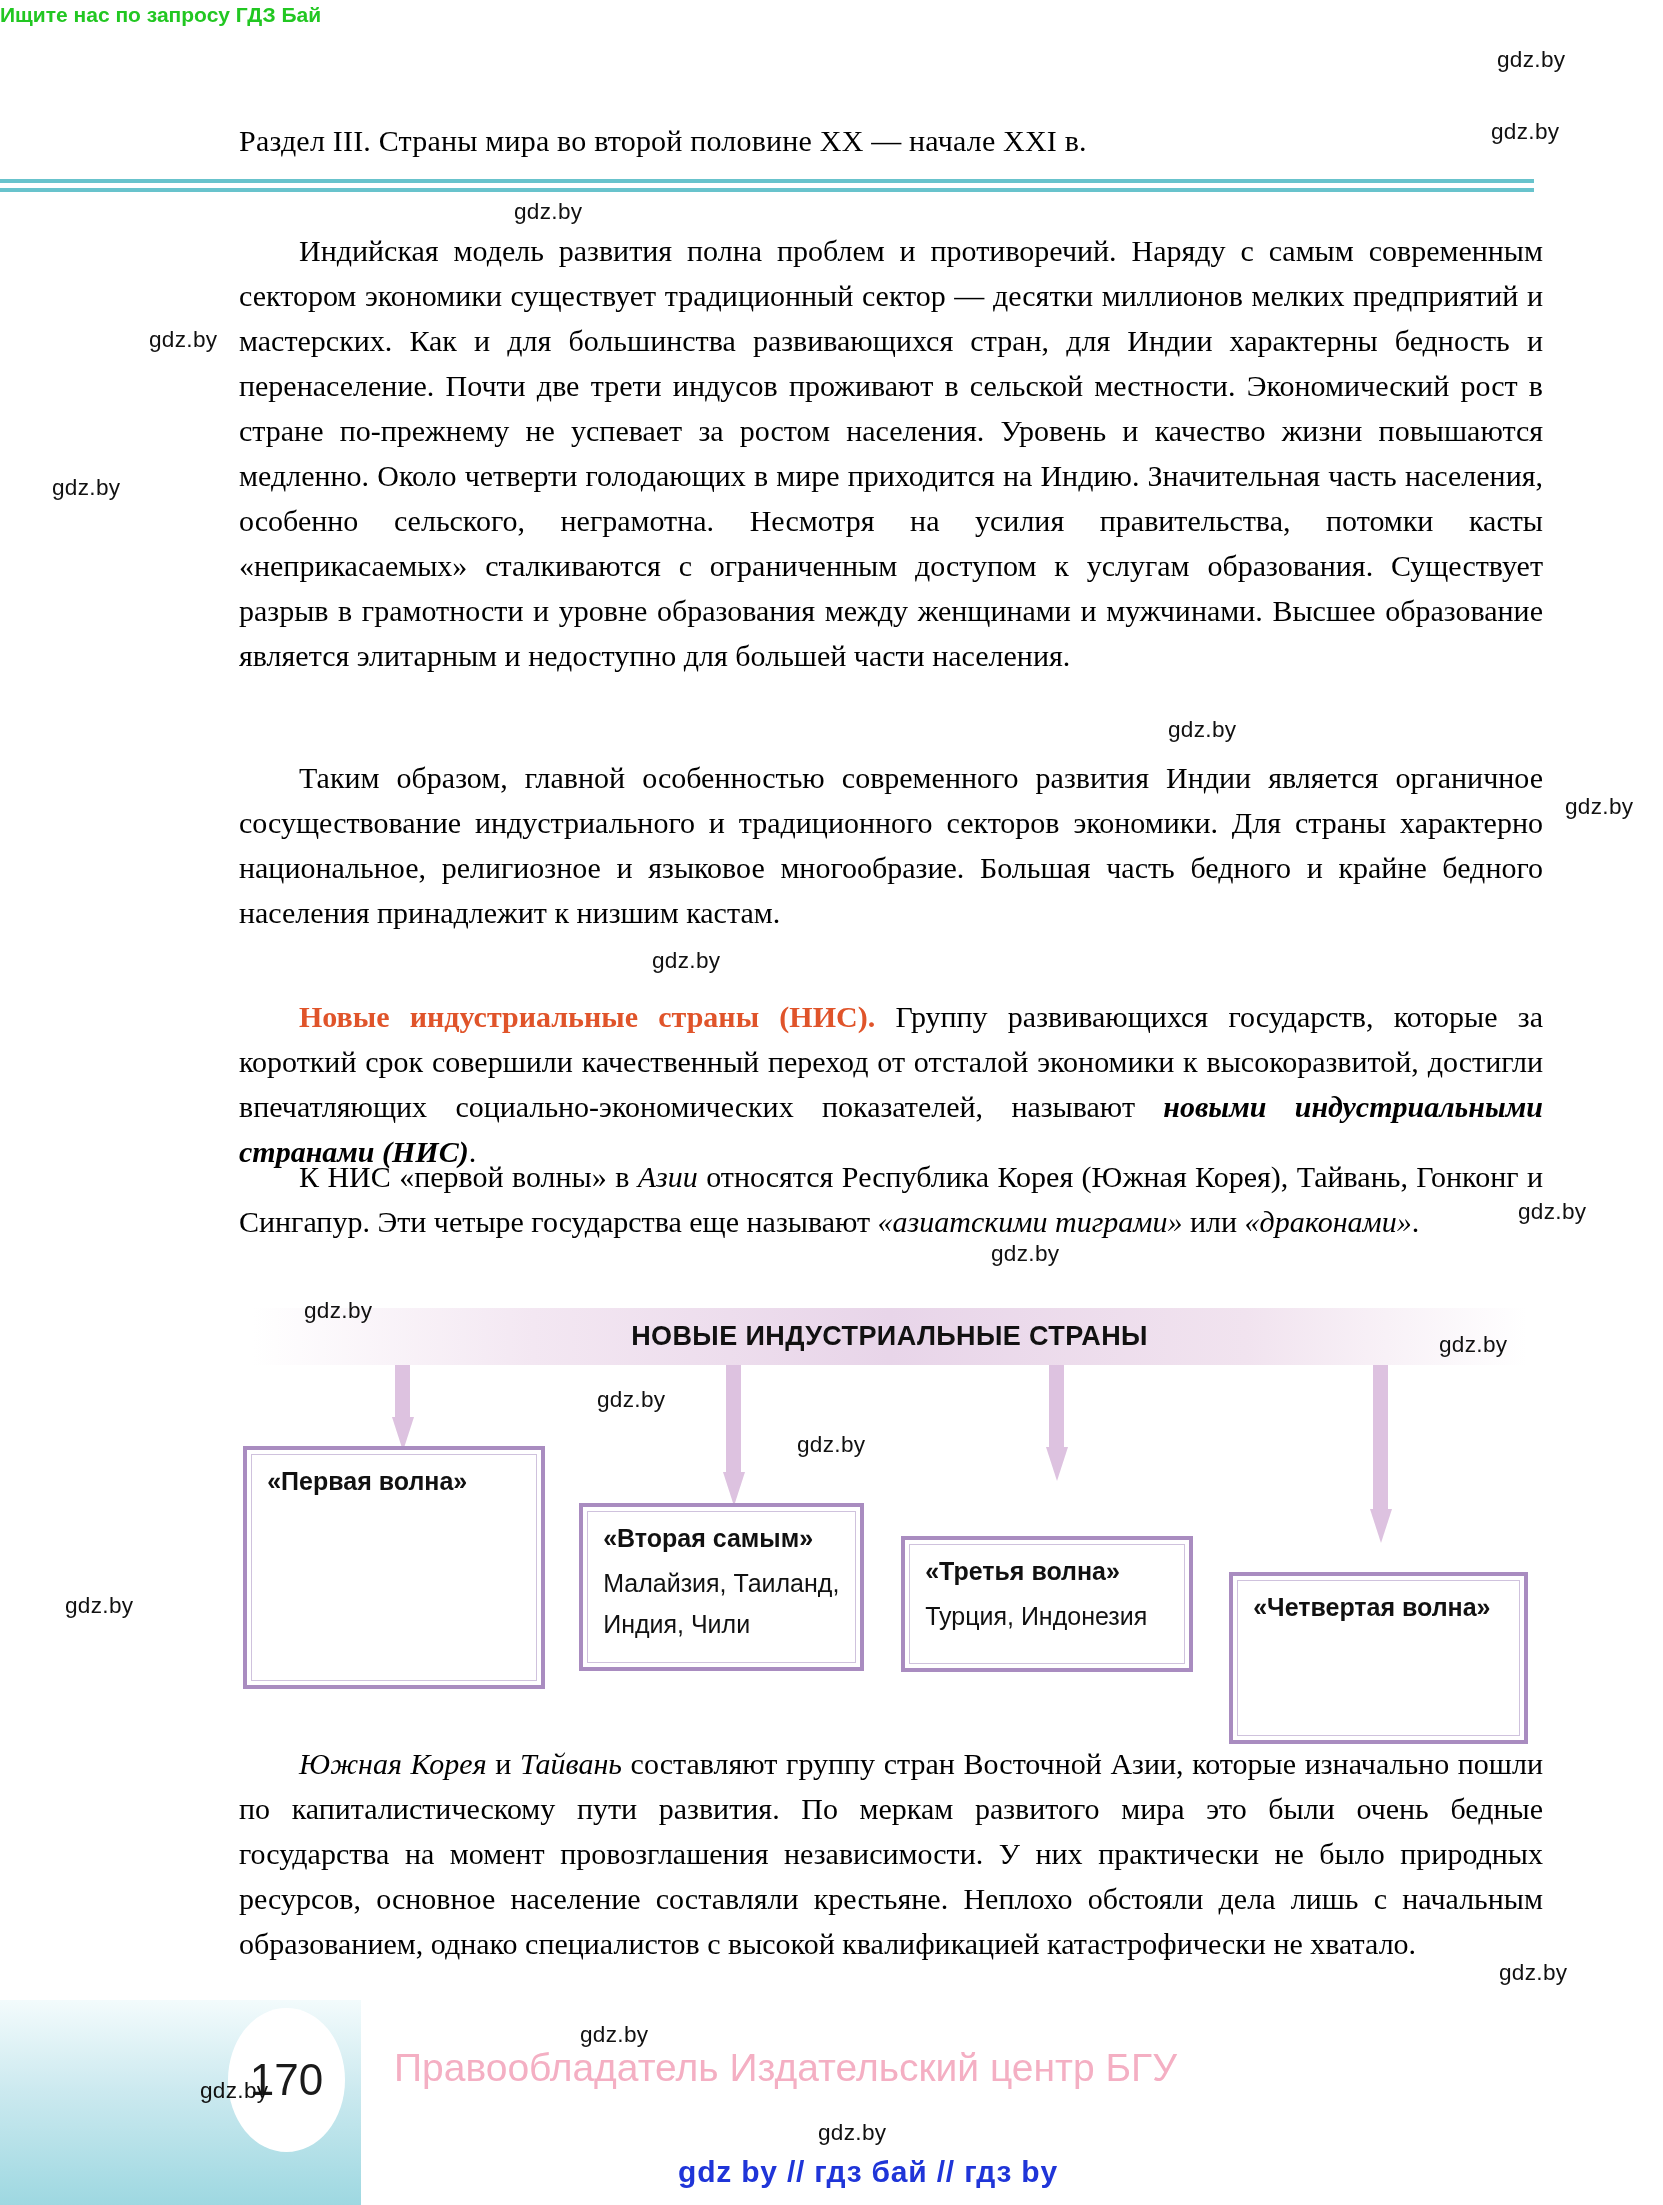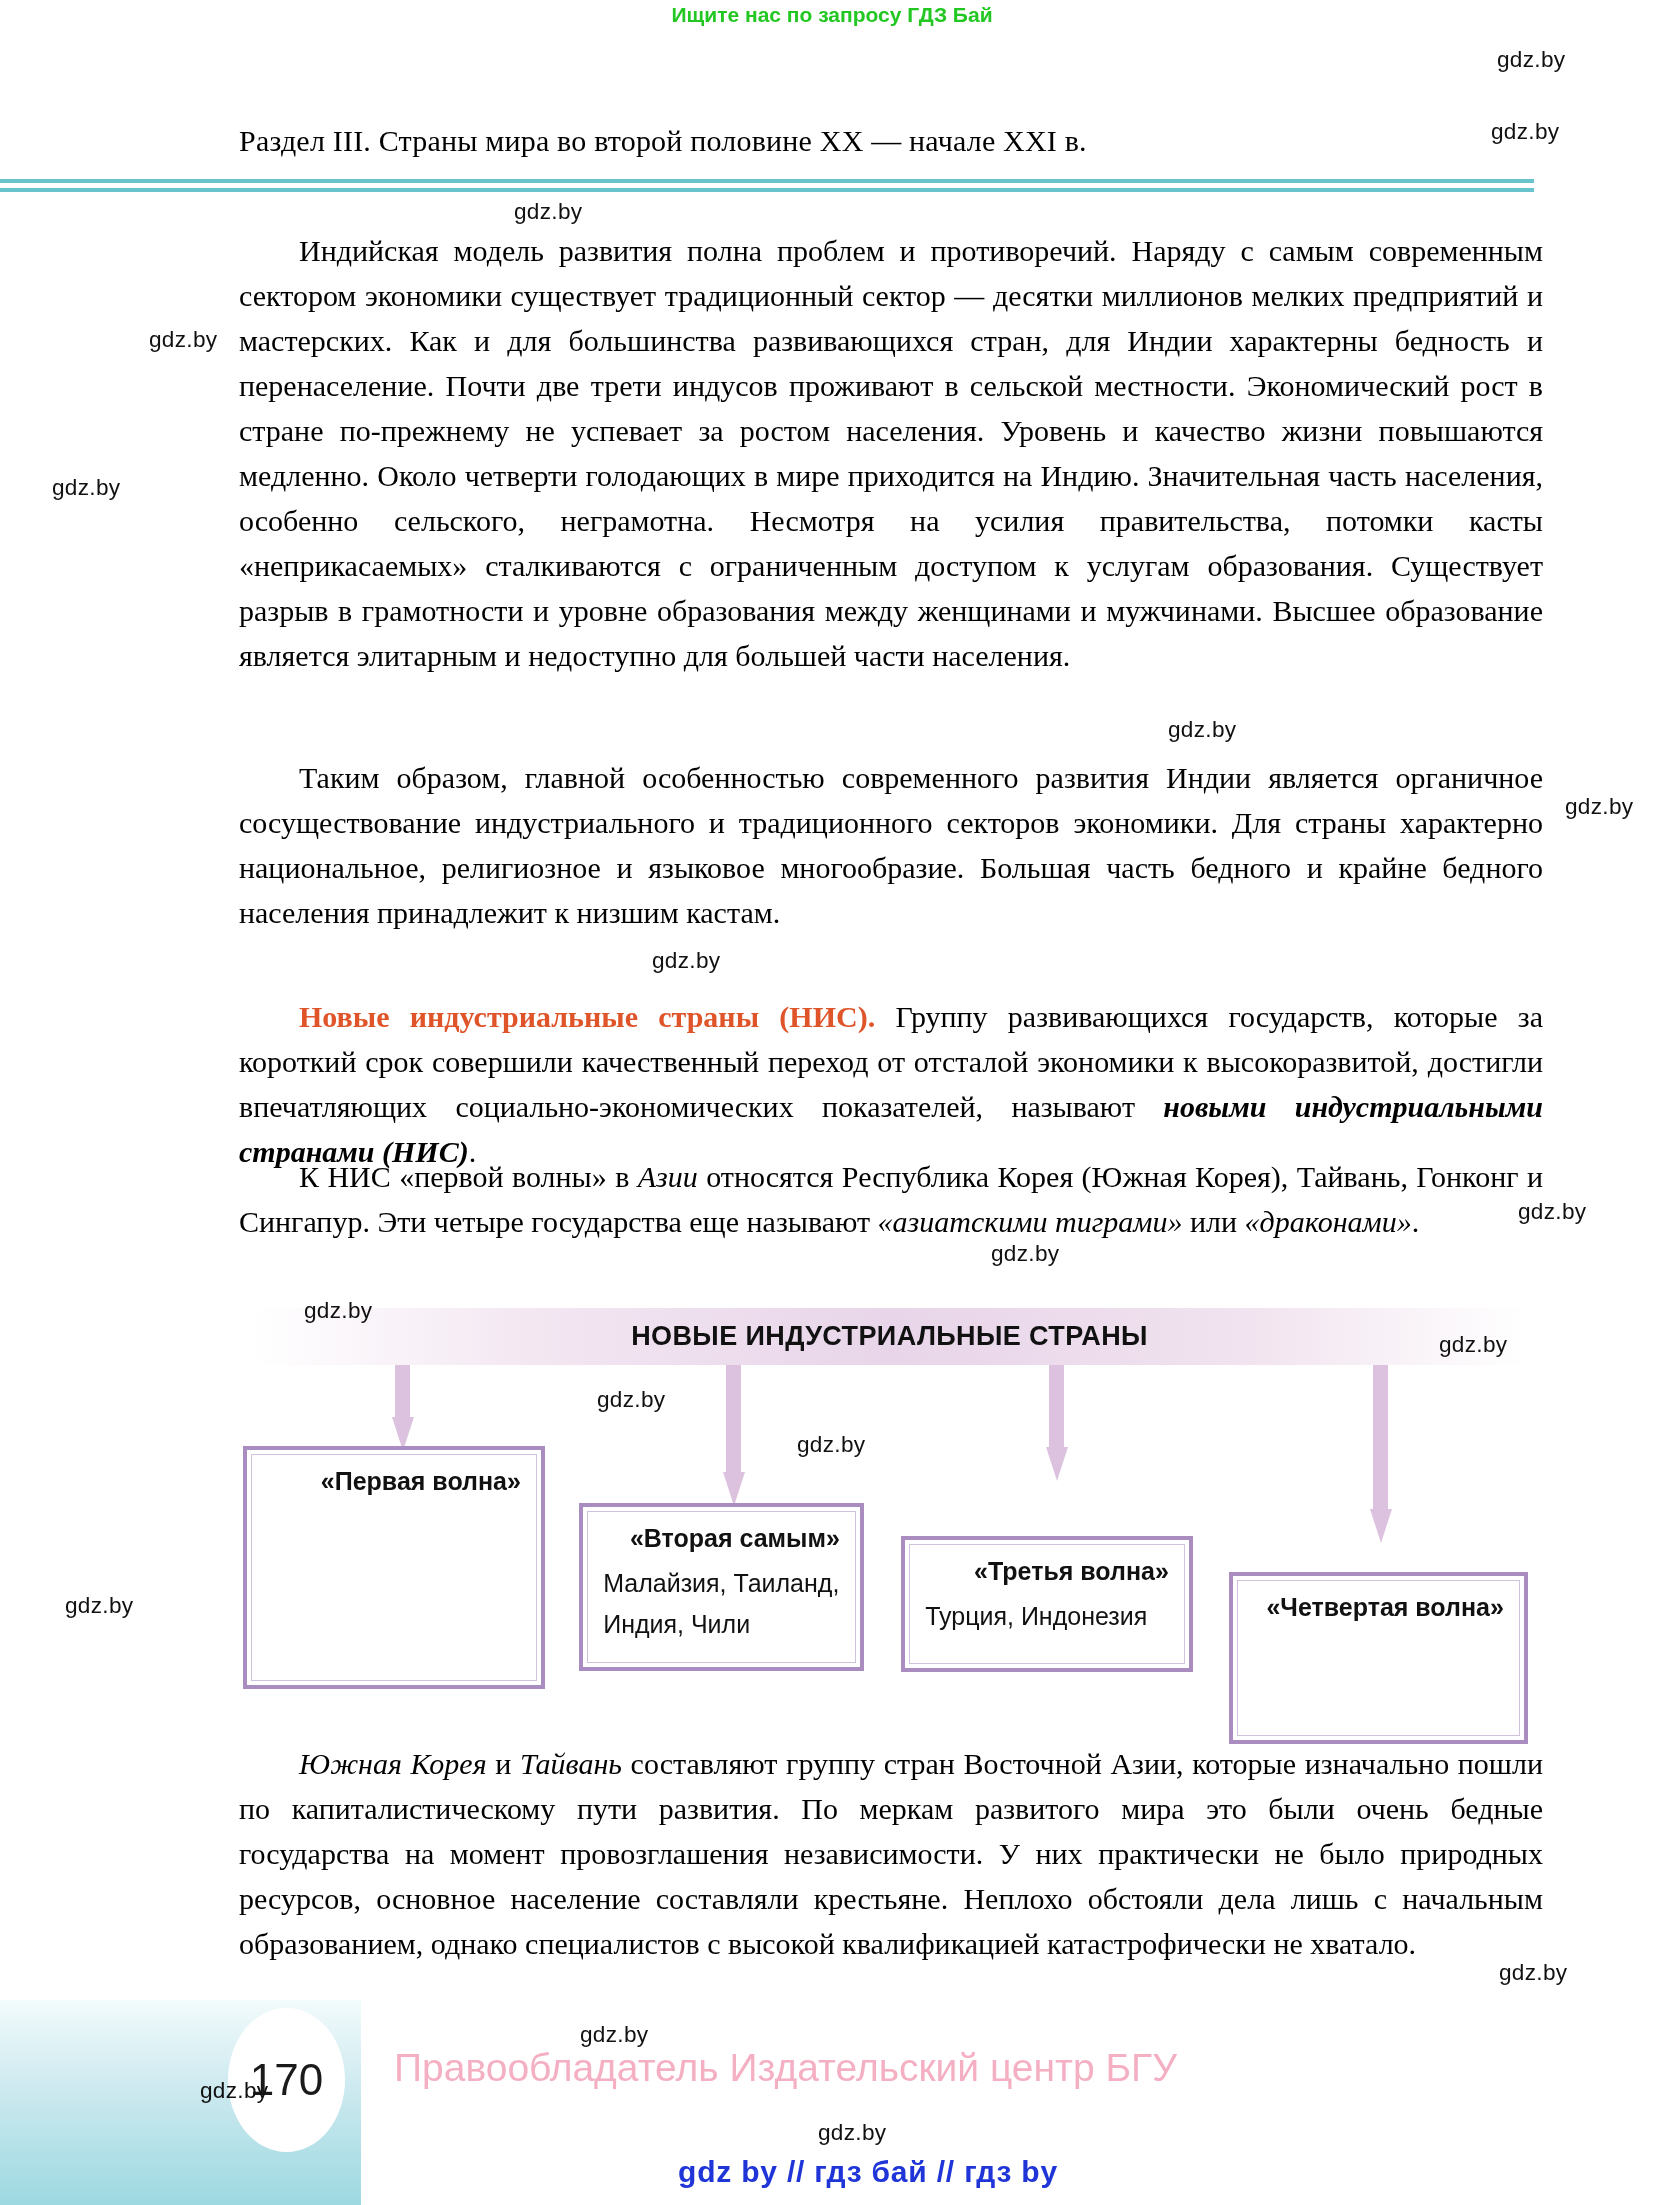--- a/index.html
+++ b/index.html
@@ -26,21 +26,20 @@
     letter-spacing: 0.3px;
     white-space: nowrap;
     pointer-events: none;
     z-index: 40;
   }
   .wm-green {
     position: absolute;
     top: 3.4px;
     left: 0;
     width: 100%;
-    text-align: center;
     font-family: "Liberation Sans", sans-serif;
     font-weight: bold;
     font-size: 21px;
     color: #22c722;
     z-index: 45;
   }
   .wm-pink {
     position: absolute;
     font-family: "Liberation Sans", sans-serif;
     font-size: 39px;
@@ -172,21 +171,21 @@
   .wave-box .inner {
     border: 1.7px solid #cfc2dd;
     height: 100%;
     box-sizing: border-box;
     padding: 11.7px 15px 10px 15px;
   }
   .wave-title {
     font-family: "Liberation Sans", sans-serif;
     font-weight: bold;
     font-size: 25px;
-    text-align: right;
+    text-align: left;
     color: #111111;
     margin-bottom: 10px;
     white-space: nowrap;
   }
   .wave-body {
     font-family: "Liberation Sans", sans-serif;
     font-size: 25px;
     line-height: 41px;
     color: #111111;
   }

